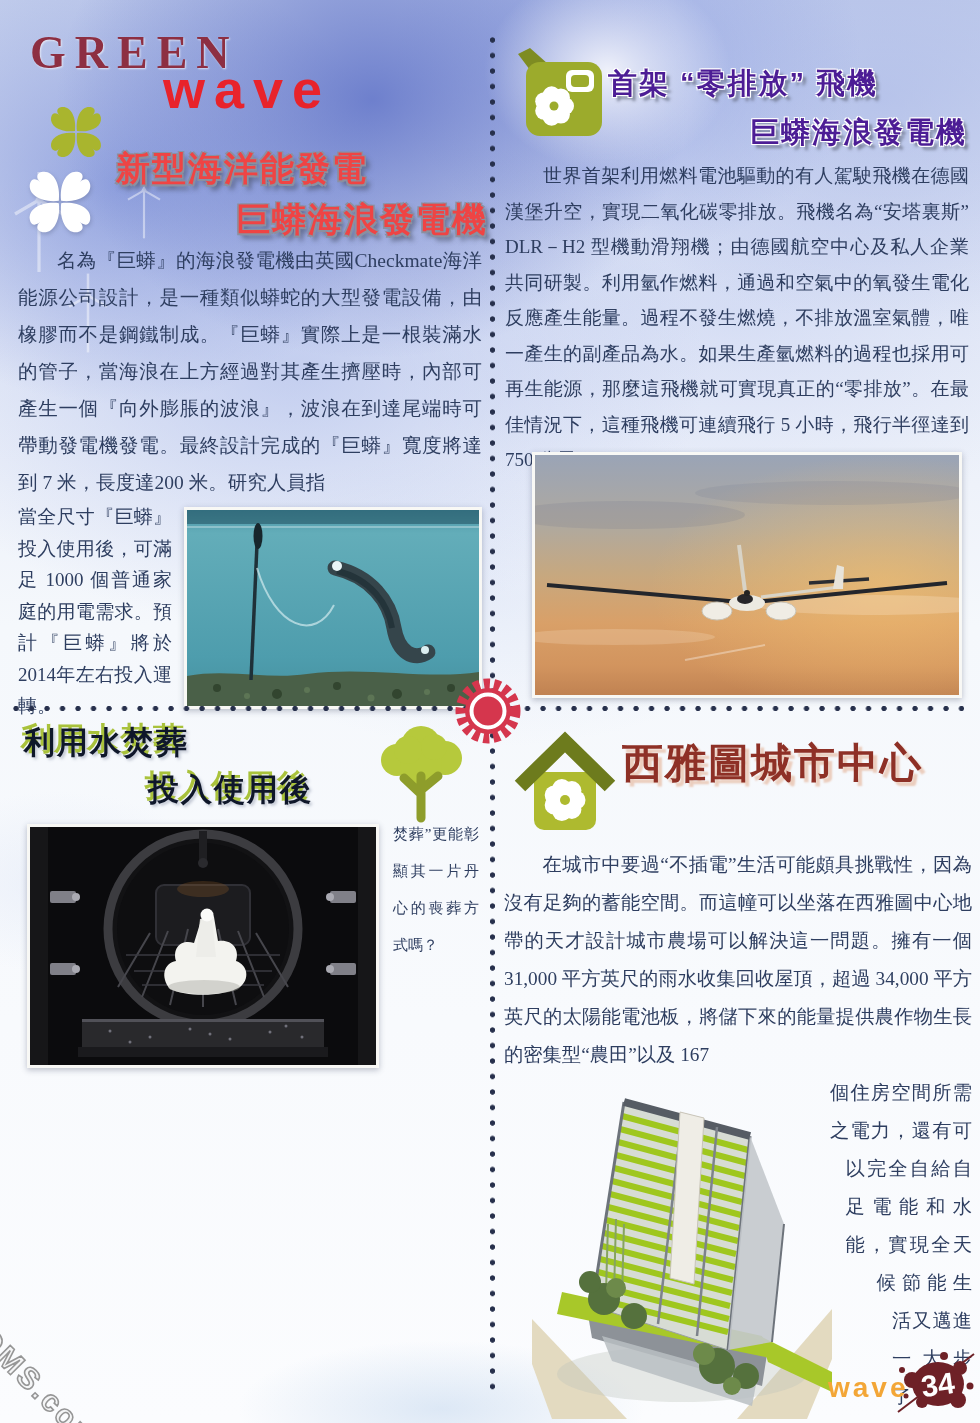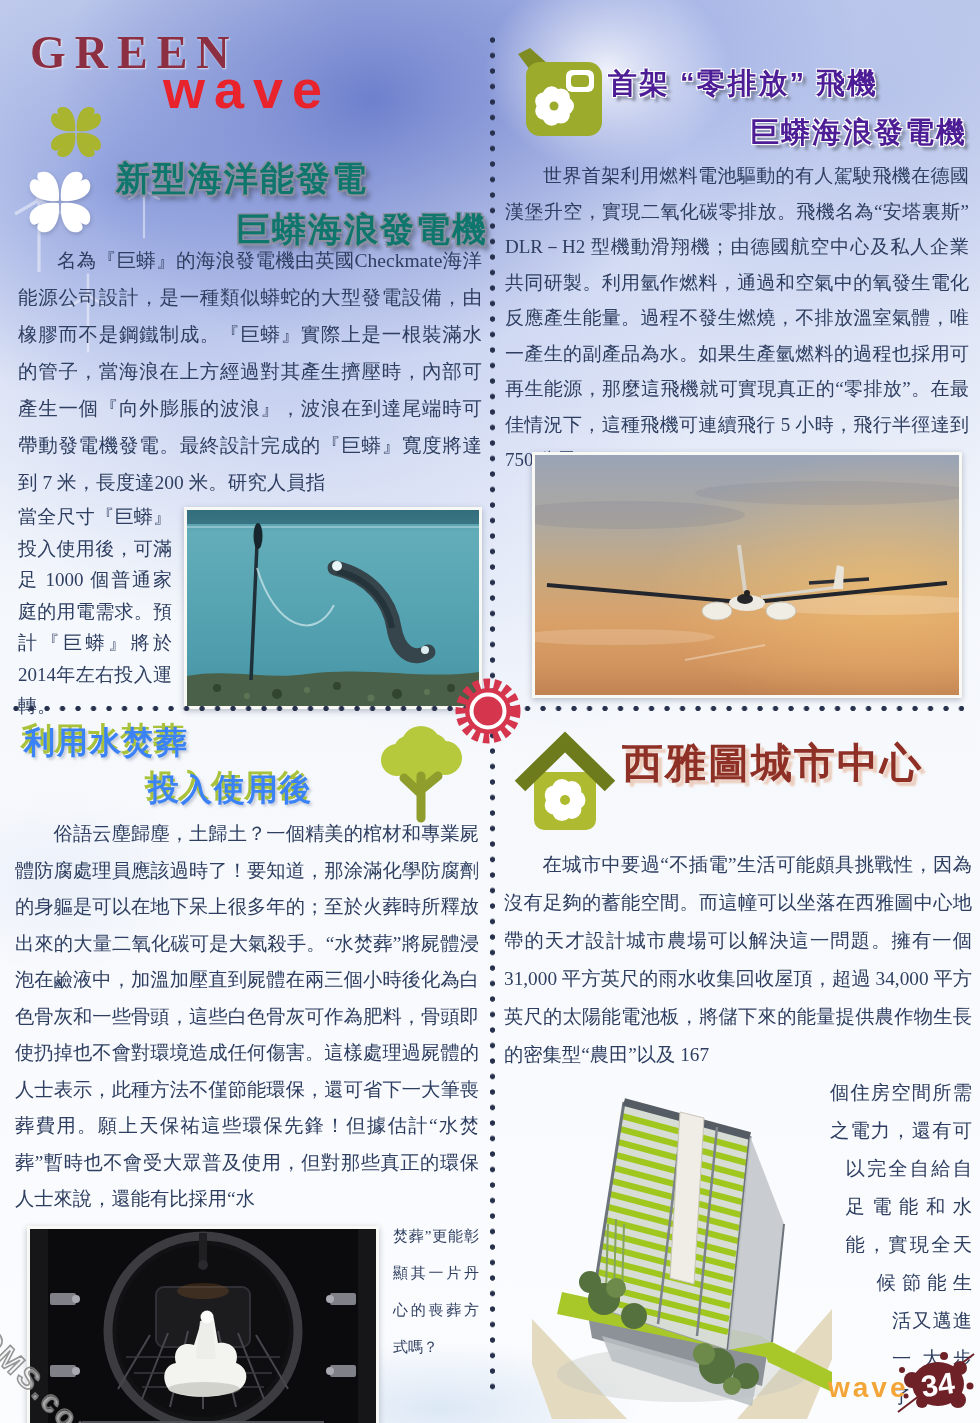--- a/index.html
+++ b/index.html
@@ -24,29 +24,29 @@
   
   .brand-green{left:30px;top:26px;font-family:"Liberation Serif",serif;font-weight:700;
     font-size:46px;color:#8d2f42;letter-spacing:9px;z-index:2;
     text-shadow:1px 1px 2px rgba(255,255,255,.65);}
   .brand-wave{left:163px;top:58px;font-family:"Liberation Sans",sans-serif;font-weight:800;
     font-size:54px;color:#e8232b;letter-spacing:9px;z-index:2;}
   .clover{z-index:2;}
   
   .title{font-family:"Liberation Sans","DejaVu Sans",sans-serif;font-weight:900;
          letter-spacing:2px;z-index:2;white-space:nowrap;}
-  .t-ocean{left:116px;top:156px;font-size:34px;color:#0f766e;
+  .t-ocean{left:116px;top:146px;font-size:34px;color:#ef4444;
     text-shadow:-1.5px -1.5px 0 #8b90a0,1.5px -1.5px 0 #8b90a0,-1.5px 1.5px 0 #8b90a0,
                  1.5px 1.5px 0 #8b90a0,4px 5px 5px rgba(70,78,100,.8);}
   .t-ocean .l2{margin-left:120px;margin-top:5px;}
   .t-plane{left:608px;top:64px;font-size:29px;color:#4c1d95;
     text-shadow:-1px -1px 0 #fff,1px -1px 0 #fff,-1px 1px 0 #fff,1px 1px 0 #fff,
                 4px 4px 3px rgba(110,118,140,.85);}
   .t-plane .l2{margin-left:142px;margin-top:9px;}
-  .t-crem{left:24px;top:722px;font-size:31px;color:#3b82f6;
+  .t-crem{left:24px;top:722px;font-size:31px;color:#0f172a;
     text-shadow:-3px -4px 0 #a9c23b,2px 2px 3px rgba(90,100,130,.35);}
   .t-crem .l2{margin-left:124px;margin-top:5px;}
   .t-farm{left:622px;top:736px;font-size:41px;color:#8e3026;
     text-shadow:4px 4px 2px #ebcdbd;}
   .t-farm .l2{margin-left:66px;margin-top:10px;}
   
   .body{color:#2e3e60;text-align:justify;z-index:2;}
   .body p{margin:0;}
   .ind{text-indent:2em;}
   .b-ocean{left:18px;top:242px;width:464px;font-size:19.5px;line-height:37px;}
@@ -254,21 +254,20 @@
     <circle cx="57" cy="26" r="20"></circle>
       <circle cx="33" cy="40" r="16"></circle>
       <circle cx="81" cy="38" r="17"></circle>
     <circle cx="57" cy="44" r="21"></circle>
       <circle cx="44" cy="30" r="14"></circle>
       <circle cx="70" cy="27" r="13"></circle>
   </g>
   <path d="M57,98 L57,56 M57,74 L40,58 M57,70 L74,56" stroke="#8e9d2b" stroke-width="9" fill="none" stroke-linecap="round"></path>
 </svg>
 <div class="abs body b-crem">
-  <p class="ind">俗語云塵歸塵，土歸土？一個精美的棺材和專業屍體防腐處理員應該過時了！要知道，那涂滿化學防腐劑的身軀是可以在地下呆上很多年的；至於火葬時所釋放出來的大量二氧化碳可是大氣殺手。“水焚葬”將屍體浸泡在鹼液中，加溫加壓直到屍體在兩三個小時後化為白色骨灰和一些骨頭，這些白色骨灰可作為肥料，骨頭即使扔掉也不會對環境造成任何傷害。這樣處理過屍體的人士表示，此種方法不僅節能環保，還可省下一大筆喪葬費用。願上天保祐這些環保先鋒！但據估計“水焚葬”暫時也不會受大眾普及使用，但對那些真正的環保人士來說，還能有比採用“水</p>
   <div class="a3-bottom">
     <div class="photo photo-crem">
       <svg width="346" height="238" viewBox="0 0 346 238">
         <rect width="346" height="238" fill="#0b0b0d"></rect>
         <rect width="18" height="238" fill="#161618"></rect>
           <rect x="328" width="18" height="238" fill="#161618"></rect>
         <circle cx="173" cy="102" r="95" fill="#121214" stroke="#3c3c40" stroke-width="9"></circle>
         <circle cx="173" cy="102" r="86" fill="#0e0e10"></circle>
         <rect x="126" y="58" width="94" height="60" rx="8" fill="#1c1c1f" stroke="#303036" stroke-width="2"></rect>
         <ellipse cx="173" cy="62" rx="26" ry="8" fill="rgba(140,90,40,.3)"></ellipse>

